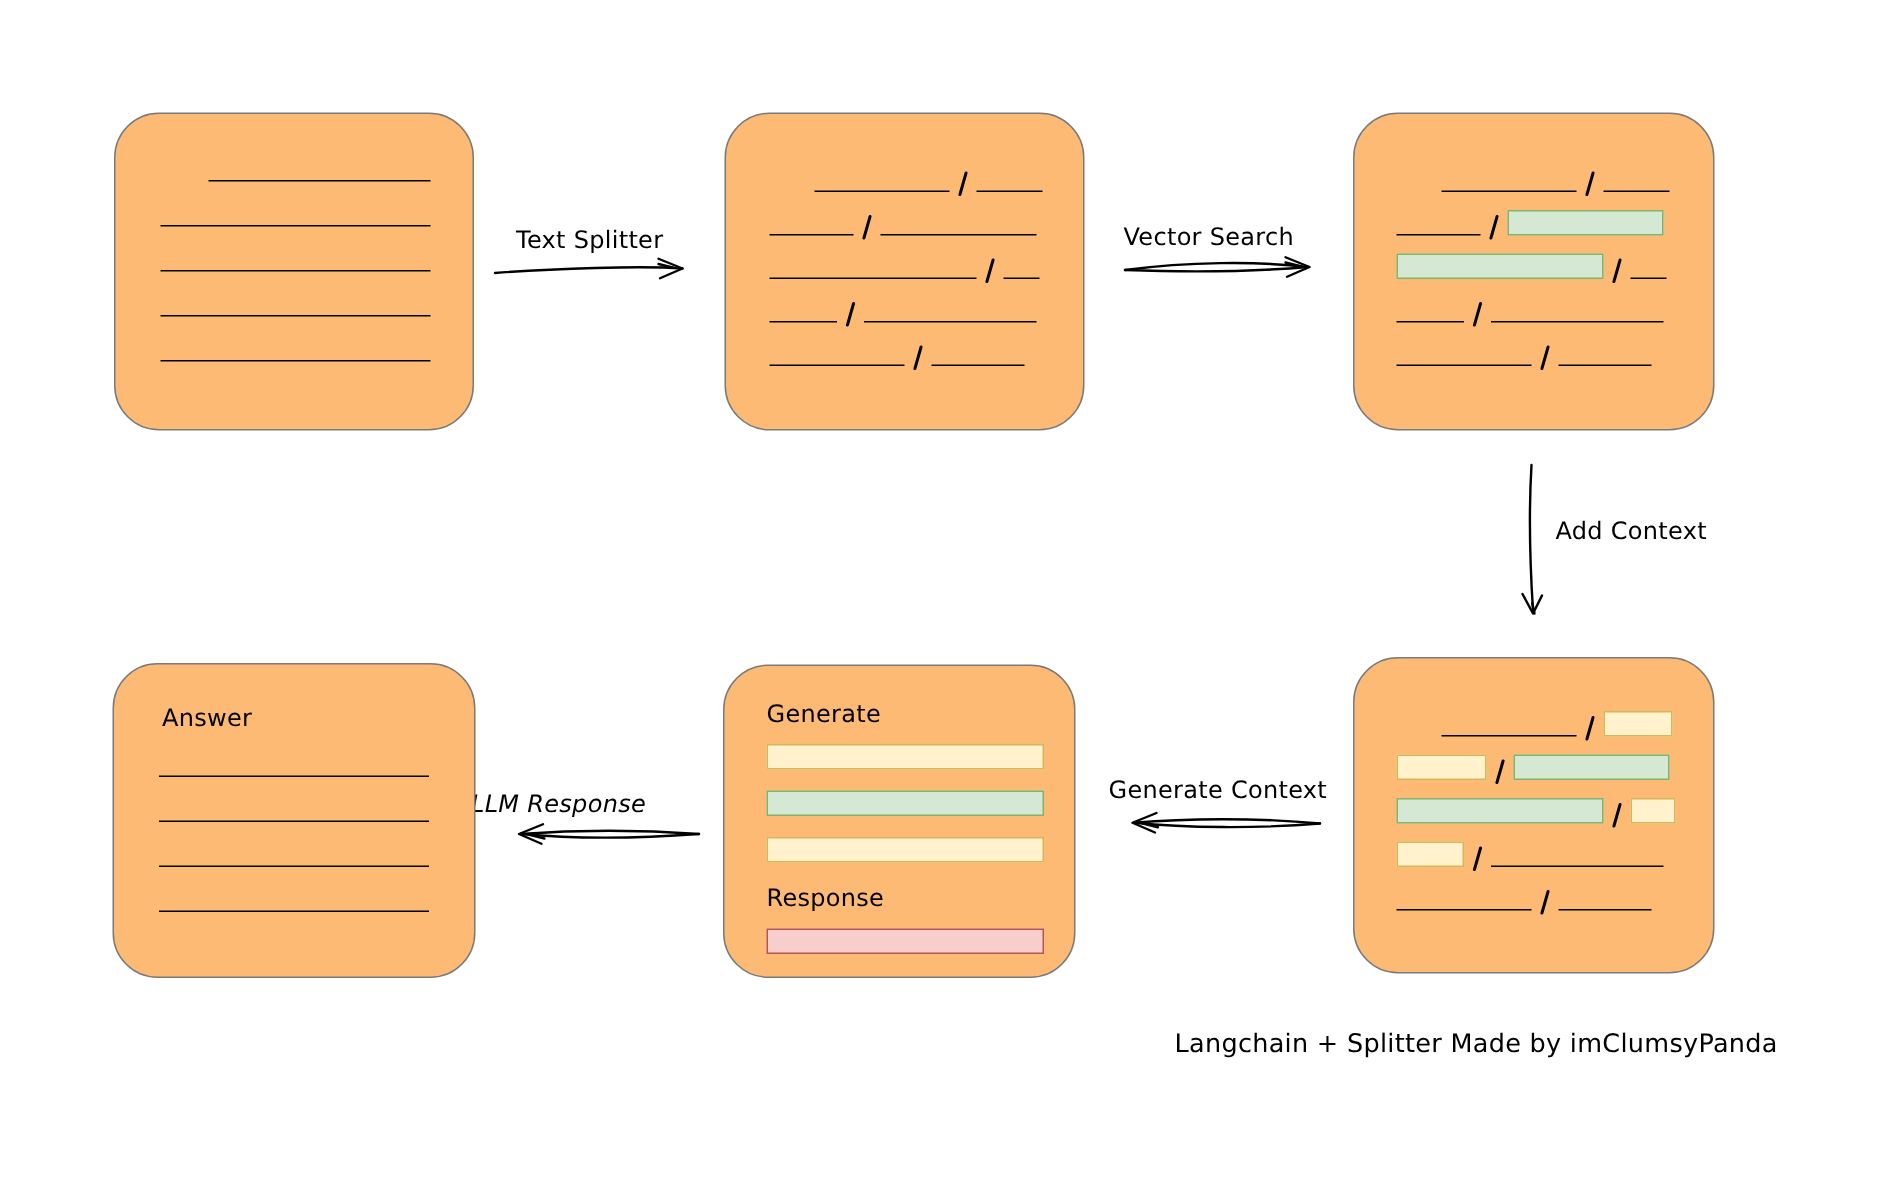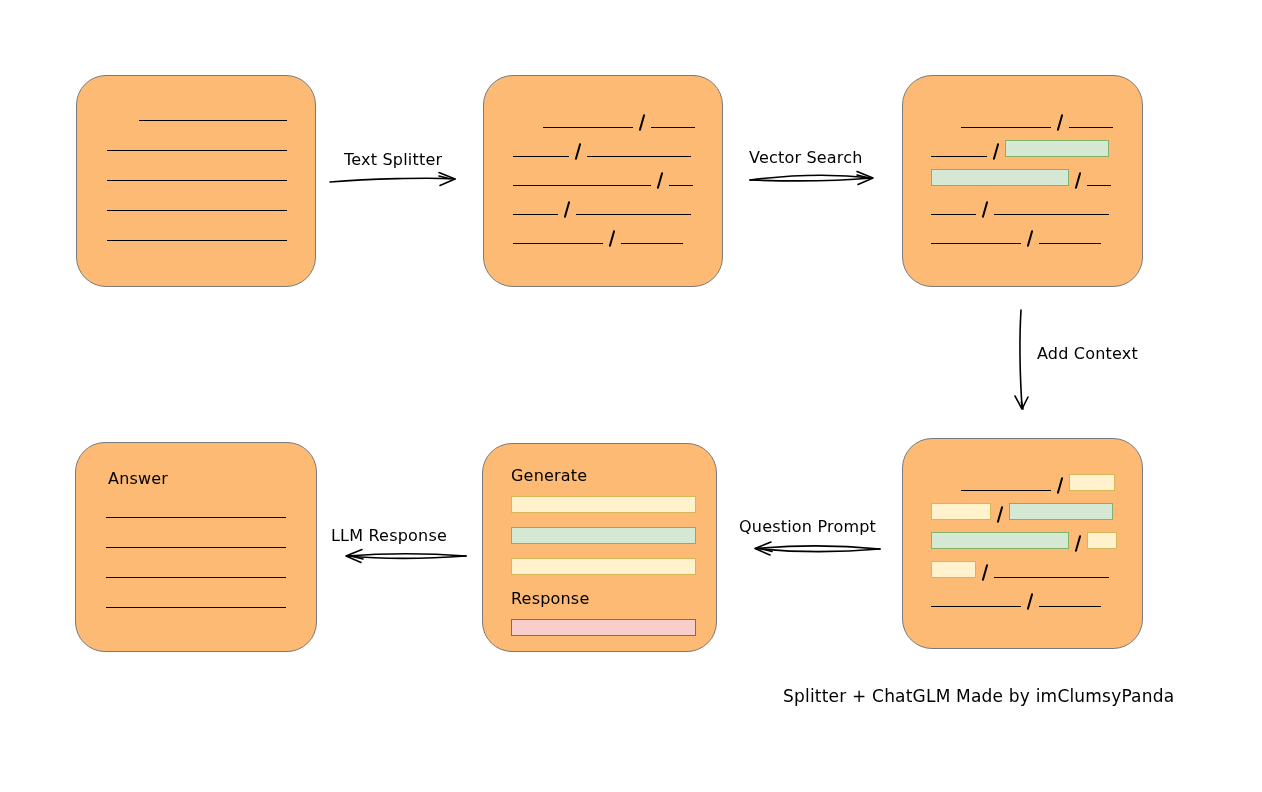--- a/index.html
+++ b/index.html
@@ -168,21 +168,21 @@
           <span class="seg line" style="width: 115px;"></span>
         </div>
         <div class="seg-row">
           <span class="seg line" style="width: 90px;"></span>
           <span class="slash"></span>
           <span class="seg line" style="width: 62px;"></span>
         </div>
       </div>
   </div>
 
-  <div class="arrow-label" style="left:739px; top:517px;">Question Prompt</div>
+  <div class="arrow-label" style="left:739px; top:517px;">Generate Context</div>
   <svg class="arrow-svg" style="left:738px; top:538px;" width="145" height="22" viewBox="0 0 145 22">
     <path d="M142,11 C100,7 52,7.5 18,10.5"></path>
     <path d="M142,11 C100,14.5 52,14 18,10.5"></path>
     <polyline points="33,4 17,10.5 32,17"></polyline>
     <path d="M24,11 L34,13.5"></path>
   </svg>
 
   <div class="dbox" style="left:482px; top:443px; width:235px; height:209px;">
     <div style="padding:22px 0 0 28px;">
       <div class="box-title">Generate</div>
@@ -191,35 +191,35 @@
           <div class="bar green"></div>
           <div class="bar yellow"></div>
         </div>
       <div class="box-title" style="margin-top:2px;">Response</div>
       <div style="margin-top:11px;">
           <div class="bar red"></div>
         </div>
     </div>
   </div>
 
-  <div class="arrow-label" style="left:331px; top:526px;">LLM Response</div>
+  <div class="arrow-label" style="left:314px; top:526px;font-style:italic;">LLM Response</div>
   <svg class="arrow-svg" style="left:330px; top:546px;" width="138" height="22" viewBox="0 0 138 22">
     <path d="M136,10 C95,7 50,7.5 17,10"></path>
     <path d="M136,10 C95,13 50,13 17,10"></path>
     <polyline points="32,3.5 16,10 31,16.5"></polyline>
     <path d="M23,10.5 L33,13"></path>
   </svg>
 
   <div class="dbox" style="left:75px; top:442px; width:242px; height:210px;">
     <div style="padding:26px 0 0 32px;">
       <div class="box-title">Answer</div>
       <div style="margin:0 0 0 -2px;">
           <div class="doc-line" style="width: 180px;"></div>
           <div class="doc-line" style="width: 180px;"></div>
           <div class="doc-line" style="width: 180px;"></div>
           <div class="doc-line" style="width: 180px;"></div>
         </div>
     </div>
   </div>
 
-  <div class="caption" style="left:783px; top:686px;">Splitter + ChatGLM Made by imClumsyPanda</div>
+  <div class="caption" style="left:783px; top:686px;">Langchain + Splitter Made by imClumsyPanda</div>
 
 </div>
 
 </body></html>

